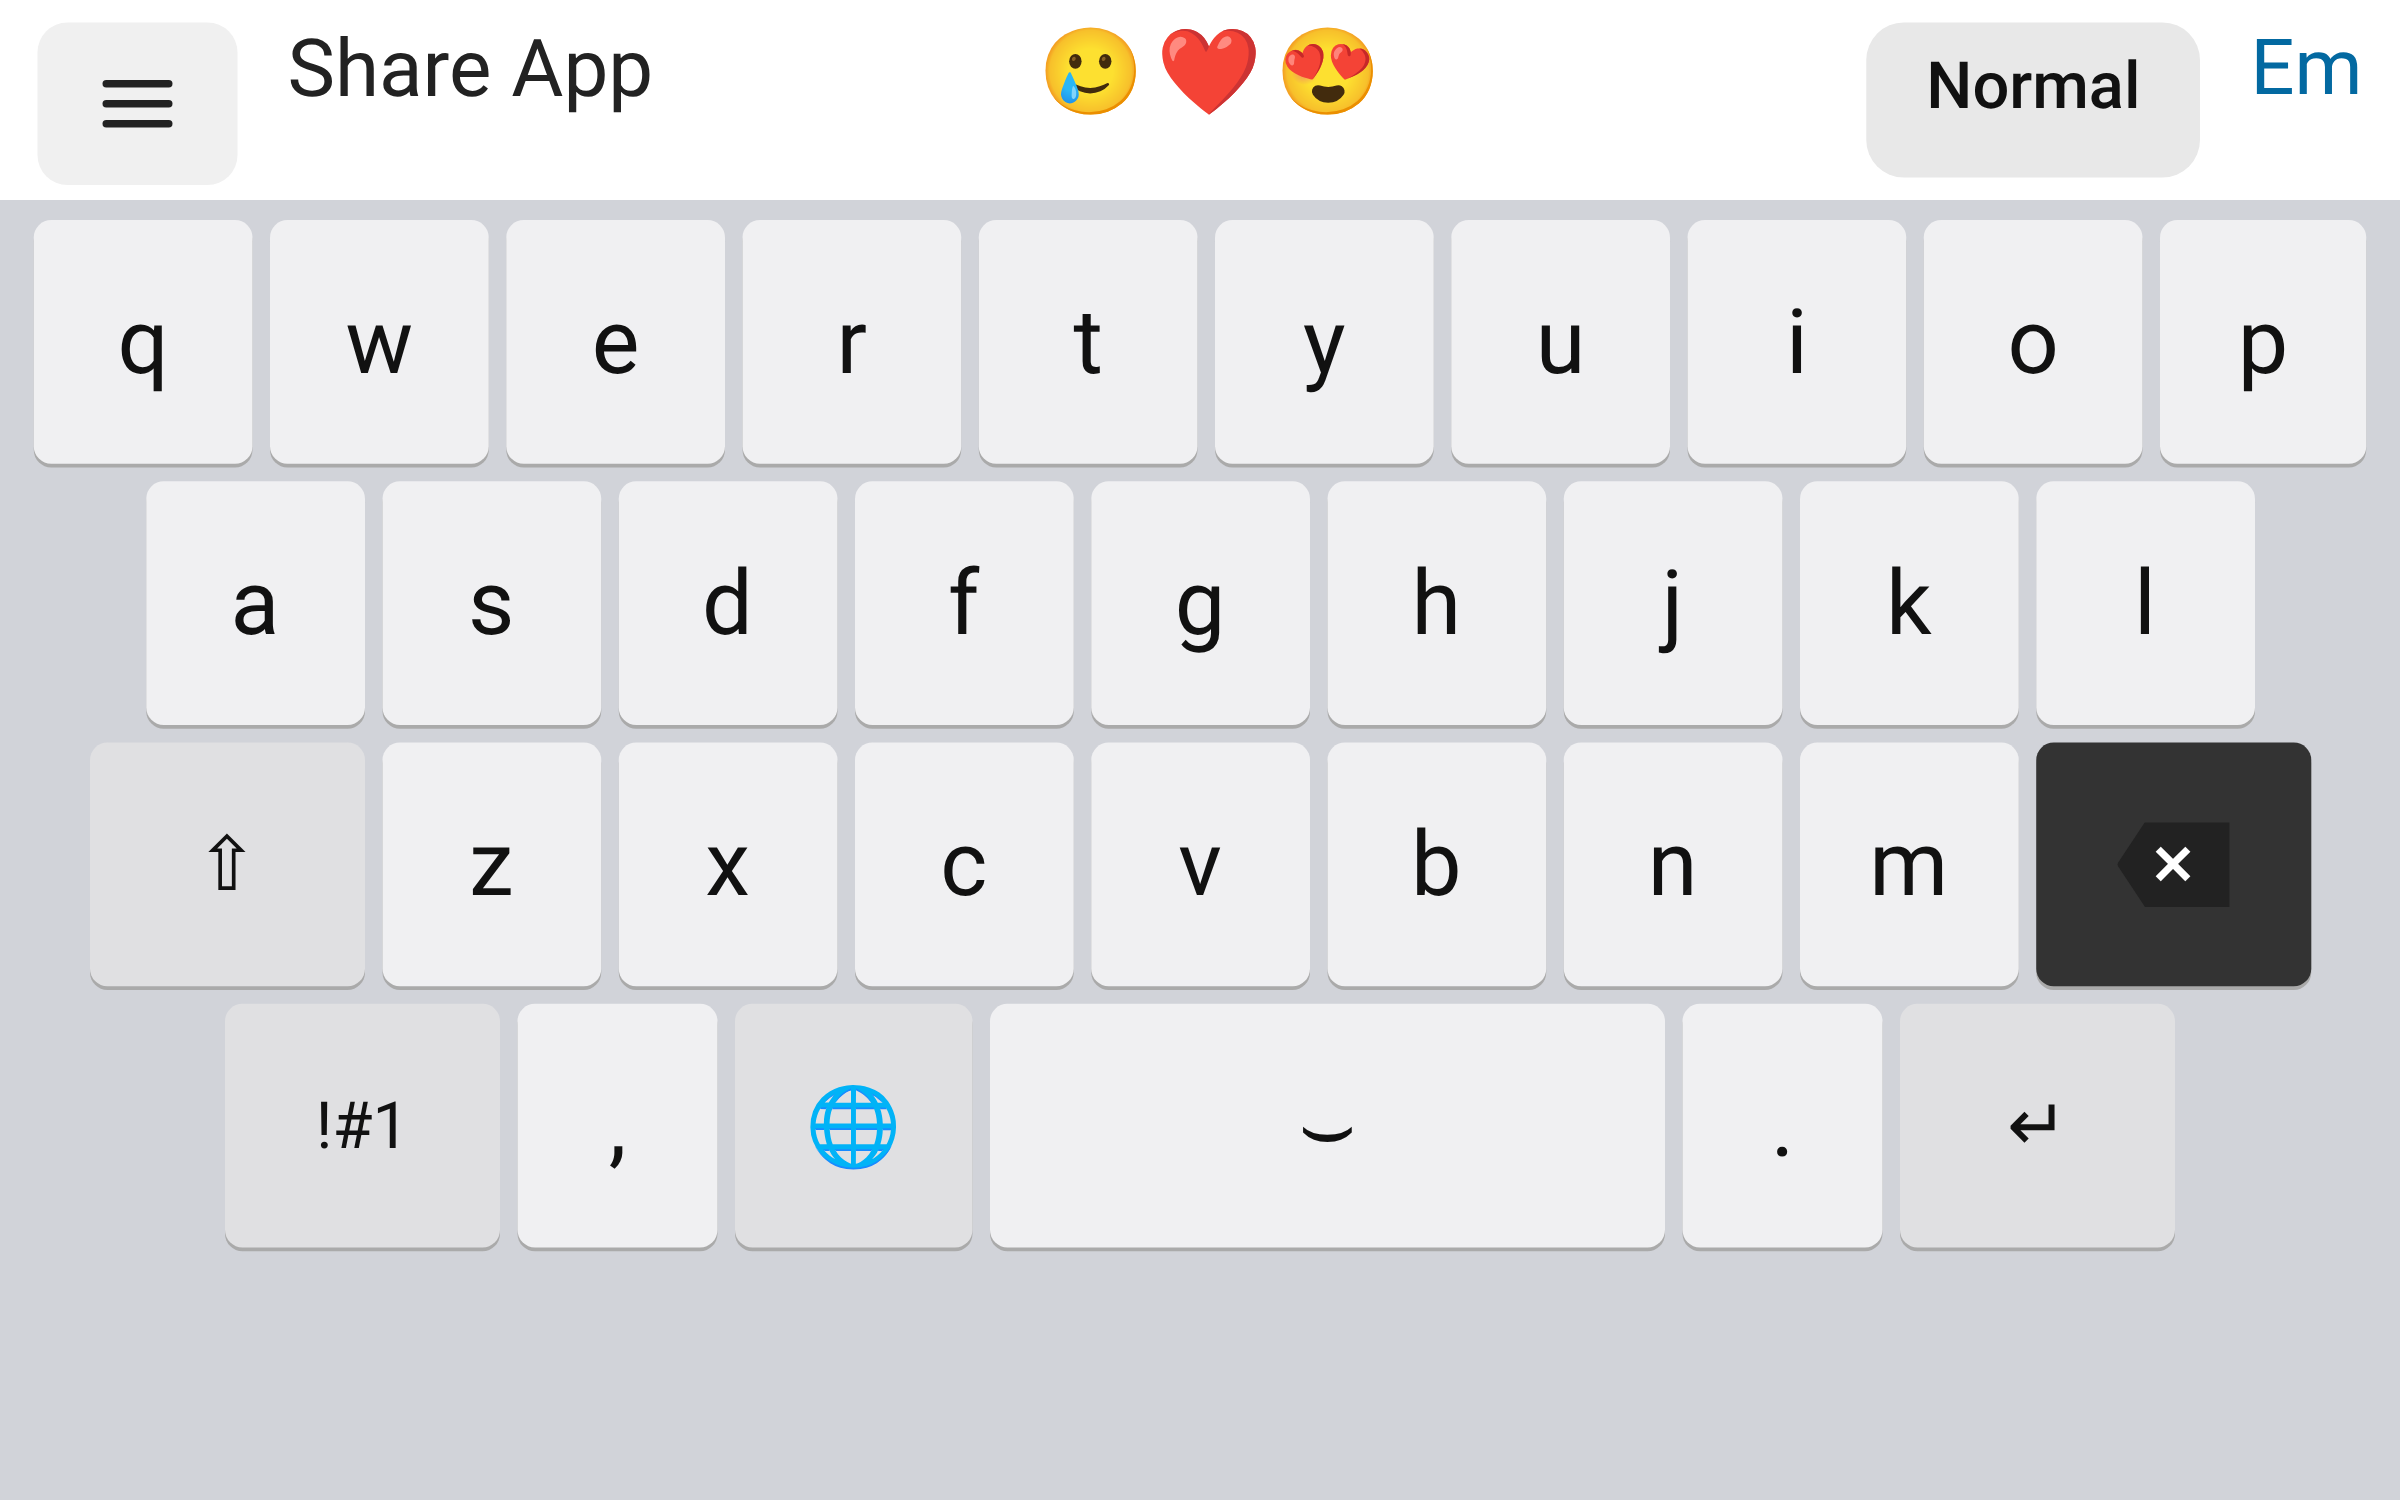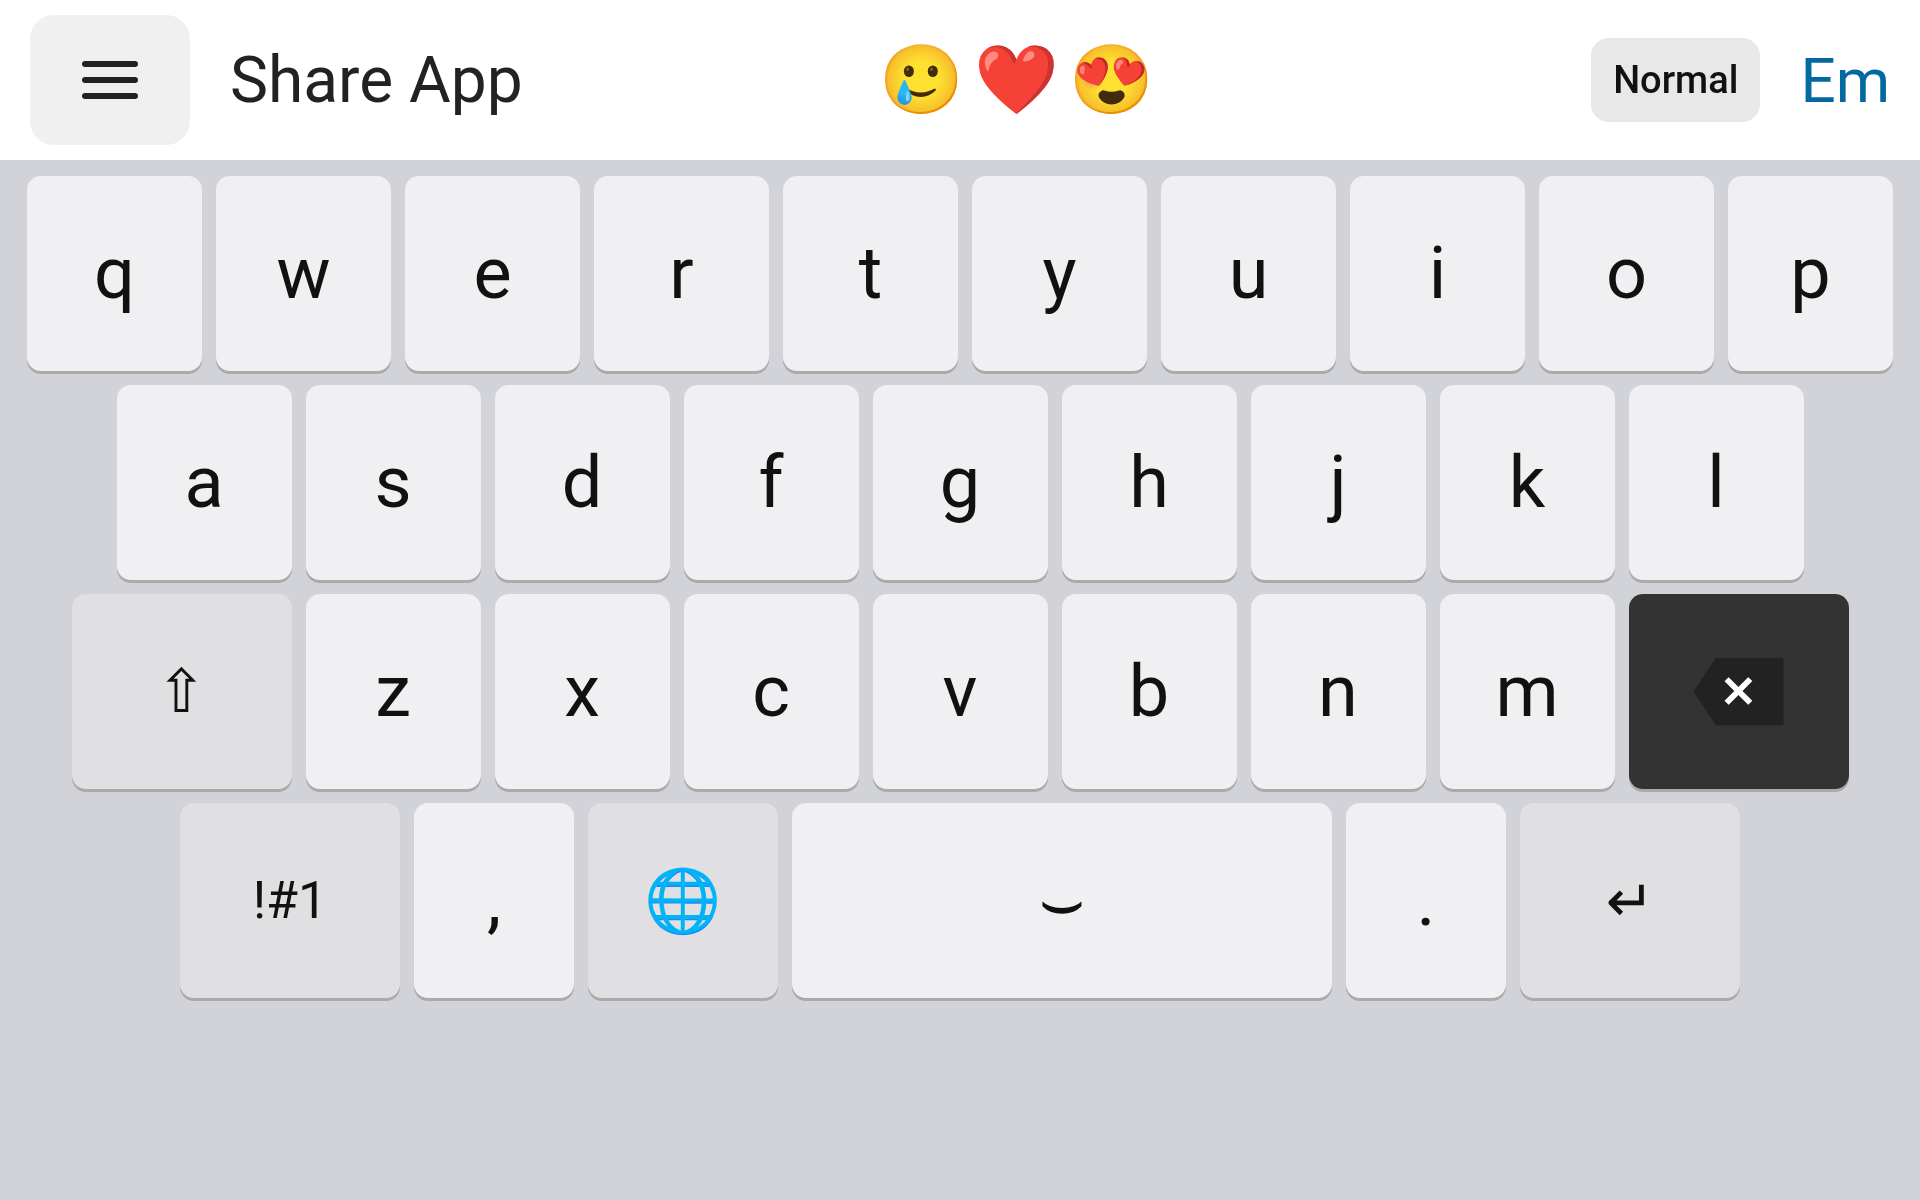--- a/index.html
+++ b/index.html
@@ -14,21 +14,20 @@
       background-color: #ffffff;
       font-family: -apple-system, BlinkMacSystemFont, 'Segoe UI', Roboto, sans-serif;
       overflow: hidden;
       display: flex;
       flex-direction: column;
     }
 
     
     .top-bar {
       display: flex;
-      align-items: center;
       padding: 18px 30px;
       background: #ffffff;
       height: 160px;
       gap: 40px;
     }
 
     .menu-button {
       width: 160px;
       height: 130px;
       border-radius: 24px;
@@ -66,23 +65,23 @@
       gap: 10px;
       font-size: 68px;
       flex-shrink: 0;
       flex: 1;
       justify-content: center;
       margin-left: -100px;
     }
 
     .normal-button {
       background: #e8e8e8;
-      border-radius: 18px;
-      padding: 20px 22px;
-      font-size: 38px;
+      border-radius: 30px;
+      padding: 20px 48px;
+      font-size: 52px;
       font-weight: 500;
       color: #111;
       flex-shrink: 0;
       cursor: pointer;
     }
 
     .em-label {
       font-size: 62px;
       font-weight: 400;
       color: #0369a1;

